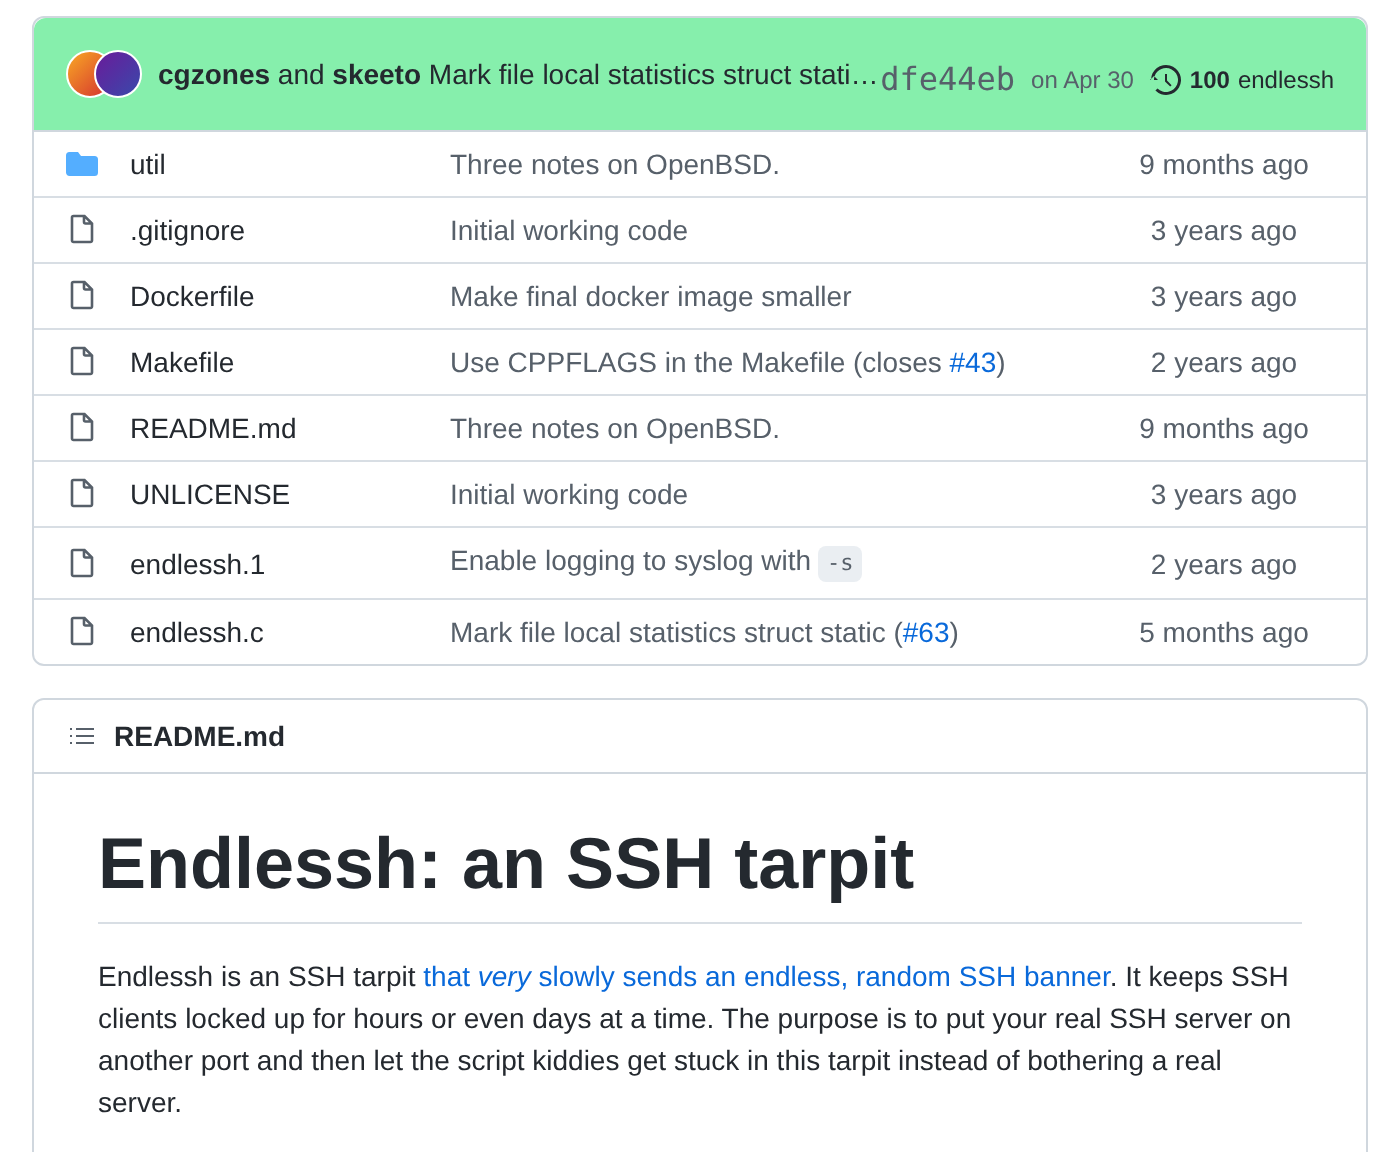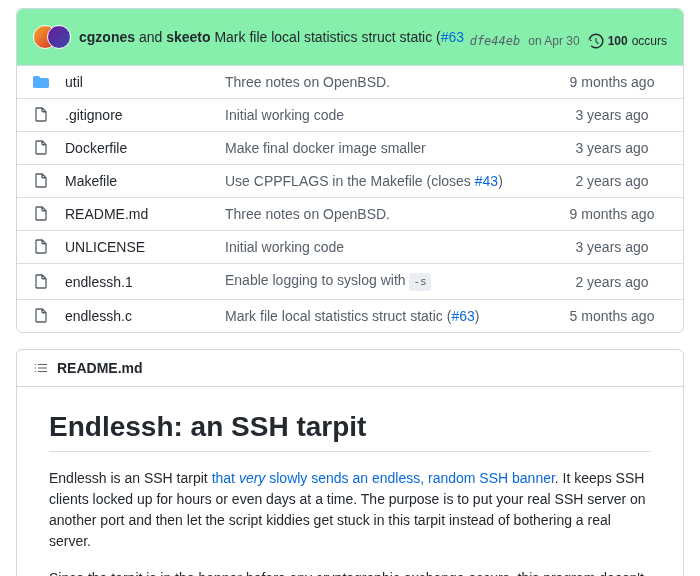--- a/index.html
+++ b/index.html
@@ -59,23 +59,22 @@
     .commit-right {
       display: flex;
       align-items: center;
       gap: 8px;
       flex-shrink: 0;
       color: #57606a;
       font-size: 12px;
     }
     .sha {
       font-family: ui-monospace, SFMono-Regular, Menlo, monospace;
-      font-size: 12px;
-      color: #57606a;
-      font-style: italic;
+      font-size: 16px;
+      color: #57606a;
     }
     .commits-link {
       display: flex;
       align-items: center;
       gap: 4px;
       color: #24292f;
     }
     .commits-link strong { color: #24292f; }
     .row {
       display: flex;
@@ -128,21 +127,21 @@
       background: #ffffff;
       border-top-left-radius: 6px;
       border-top-right-radius: 6px;
     }
     .readme-header .toc-icon { color: #57606a; }
     .readme-header .title { font-weight: 600; font-size: 14px; }
     .readme-body {
       padding: 24px 32px;
     }
     .readme-body h1 {
-      font-size: 28px;
+      font-size: 36px;
       font-weight: 600;
       margin-bottom: 16px;
       padding-bottom: 8px;
       border-bottom: 1px solid #d8dee4;
     }
     .readme-body p {
       margin-bottom: 16px;
       line-height: 1.5;
       color: #24292f;
     }
@@ -169,21 +168,21 @@
         </div>
       </div>
       <div class="commit-right">
         <span class="sha">dfe44eb</span>
         <span>on Apr 30</span>
         <span class="commits-link">
           <svg width="16" height="16" viewBox="0 0 16 16" fill="#24292f">
               <path d="M8 2a6 6 0 1 1-4.24 10.24l-1.06 1.06A7.5 7.5 0 1 0 .5 8H2a6 6 0 0 1 6-6zm.5 3v3.3l2.3 2.3-.7.7L7.5 8.7V5h1zM0 8l2-2 2 2H0z"></path>
             </svg>
           <strong>100</strong>
-          <span>occurs</span>
+          <span>endlessh</span>
         </span>
       </div>
     </div>
     <div id="file-list">
         <div class="row">
           <span class="icon"><svg width="16" height="16" viewBox="0 0 16 16" fill="#54aeff">
               <path d="M1.75 2A1.75 1.75 0 0 0 0 3.75v8.5C0 13.216.784 14 1.75 14h12.5A1.75 1.75 0 0 0 16 12.25V5.75A1.75 1.75 0 0 0 14.25 4H7.5L6 2H1.75z"></path>
             </svg></span>
           <span class="name">util</span>
           <span class="message">Three notes on OpenBSD.</span>

